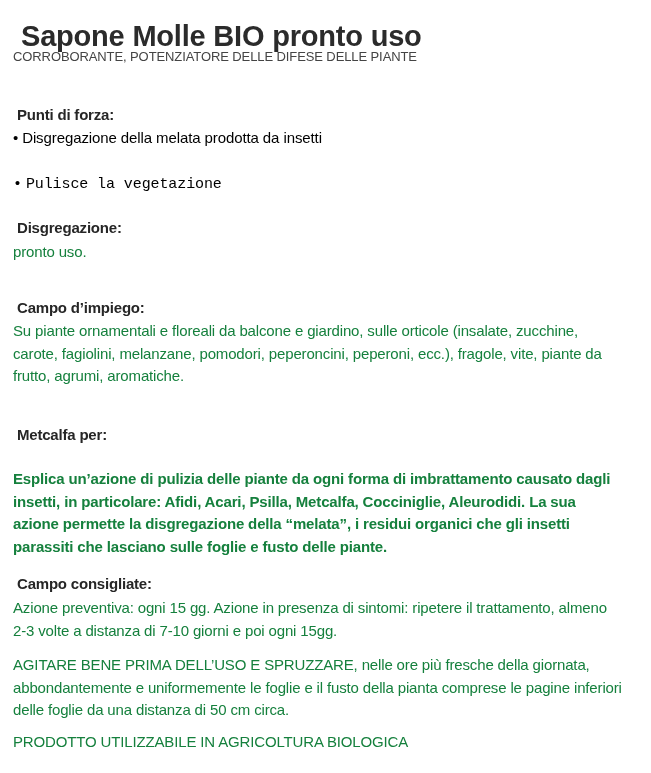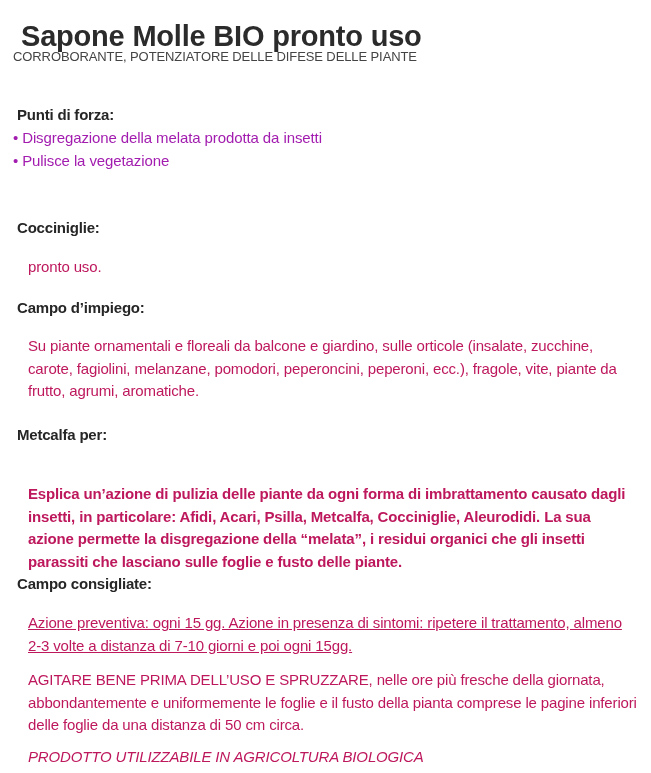--- a/index.html
+++ b/index.html
@@ -50,32 +50,32 @@
       font-weight: bold;
       color: #262626;
       line-height: 20px;
       white-space: nowrap;
       letter-spacing: -0.2px;
     }
     .para {
       position: absolute;
       left: 13px;
       width: 610px;
-      margin: 15px;
+      margin: 0;
       font-size: 15px;
-      color: #be185d;
+      color: #15803d;
       line-height: 22.6px;
       letter-spacing: -0.15px;
     }
     .bullet {
       position: absolute;
       left: 13px;
       margin: 0;
       font-size: 15px;
-      color: #a21caf;
+      color: #000000;
       line-height: 20px;
       white-space: nowrap;
       letter-spacing: -0.1px;
       text-align: center;
     }
     .bullet .dot {
       margin-right: 4px;
     }
   </style>
 </head>
@@ -83,31 +83,31 @@
 
 <div class="page">
 
   <h1 class="title">Sapone Molle BIO pronto uso</h1>
   <div class="subtitle">CORROBORANTE, POTENZIATORE DELLE DIFESE DELLE PIANTE</div>
 
   <div class="heading" style="top:101px;">Punti di forza:</div>
   <div class="bullet" style="top:128px;">
     <span class="dot">•</span><span>Disgregazione della melata prodotta da insetti</span>
   </div>
-  <div class="bullet" style="top:151px;">
+  <div class="bullet" style="top:175px;font-family:Liberation Mono, monospace;">
     <span class="dot">•</span><span>Pulisce la vegetazione</span>
   </div>
 
-  <div class="heading" style="top:214px;">Cocciniglie:</div>
+  <div class="heading" style="top:214px;">Disgregazione:</div>
   <p class="para" style="top:241px;">pronto uso.</p>
 
   <div class="heading" style="top:294px;">Campo d’impiego:</div>
   <p class="para" style="top:320px;">Su piante ornamentali e floreali da balcone e giardino, sulle orticole (insalate, zucchine, carote, fagiolini, melanzane, pomodori, peperoncini, peperoni, ecc.), fragole, vite, piante da frutto, agrumi, aromatiche.</p>
 
   <div class="heading" style="top:421px;">Metcalfa per:</div>
   <p class="para" style="top:468px;font-weight:bold;">Esplica un’azione di pulizia delle piante da ogni forma di imbrattamento causato dagli insetti, in particolare: Afidi, Acari, Psilla, Metcalfa, Cocciniglie, Aleurodidi. La sua azione permette la disgregazione della “melata”, i residui organici che gli insetti parassiti che lasciano sulle foglie e fusto delle piante.</p>
 
   <div class="heading" style="top:570px;">Campo consigliate:</div>
-  <p class="para" style="top:597px;text-decoration:underline;">Azione preventiva: ogni 15 gg. Azione in presenza di sintomi: ripetere il trattamento, almeno 2-3 volte a distanza di 7-10 giorni e poi ogni 15gg.</p>
+  <p class="para" style="top:597px;">Azione preventiva: ogni 15 gg. Azione in presenza di sintomi: ripetere il trattamento, almeno 2-3 volte a distanza di 7-10 giorni e poi ogni 15gg.</p>
   <p class="para" style="top:654px;">AGITARE BENE PRIMA DELL’USO E SPRUZZARE, nelle ore più fresche della giornata, abbondantemente e uniformemente le foglie e il fusto della pianta comprese le pagine inferiori delle foglie da una distanza di 50 cm circa.</p>
-  <p class="para" style="top:731px;font-style:italic;">PRODOTTO UTILIZZABILE IN AGRICOLTURA BIOLOGICA</p>
+  <p class="para" style="top:731px;">PRODOTTO UTILIZZABILE IN AGRICOLTURA BIOLOGICA</p>
 
 </div>
 
 </body></html>

